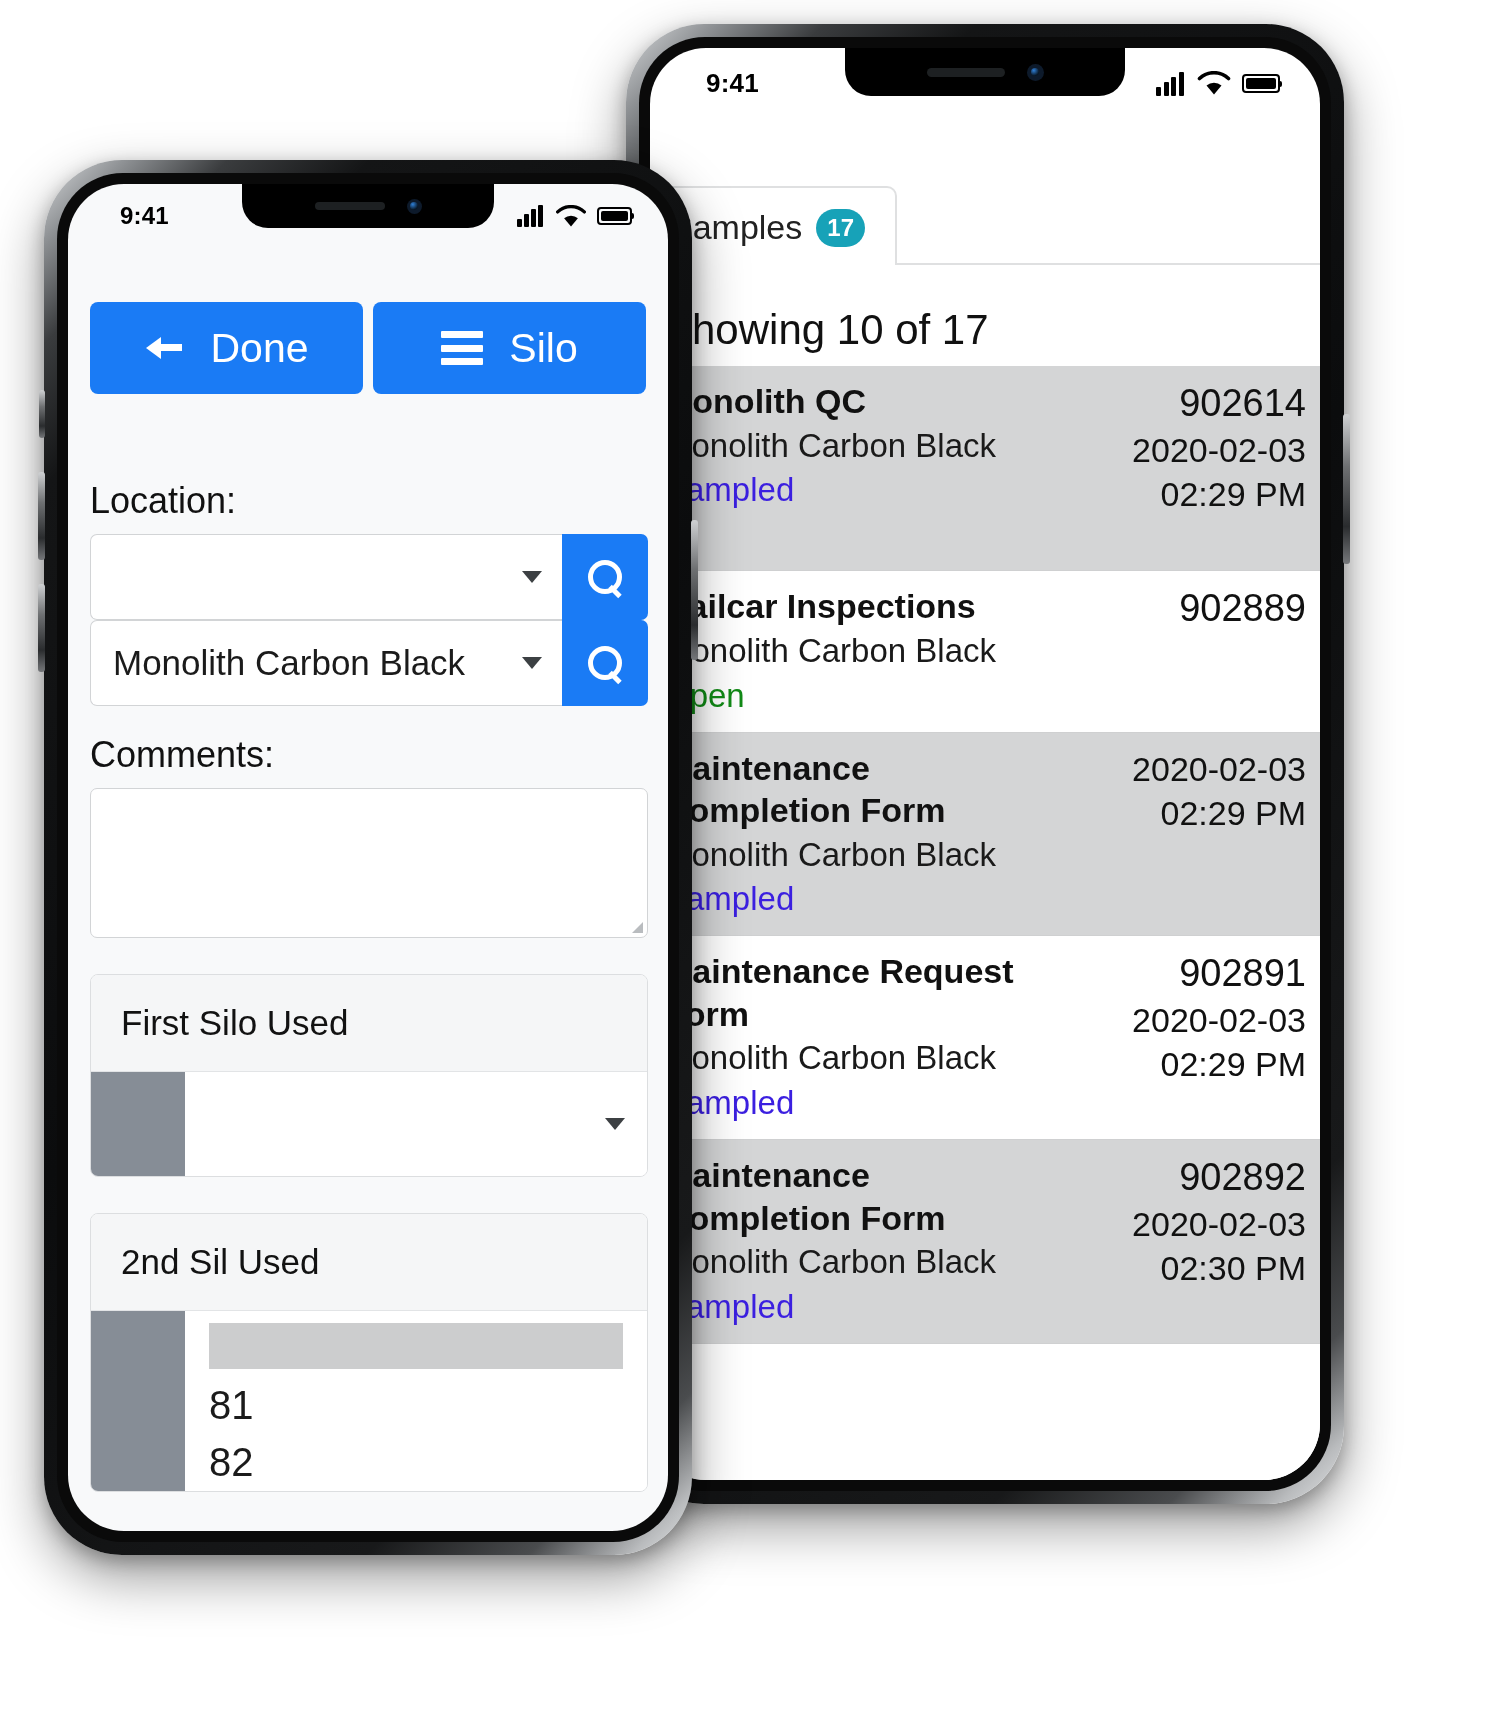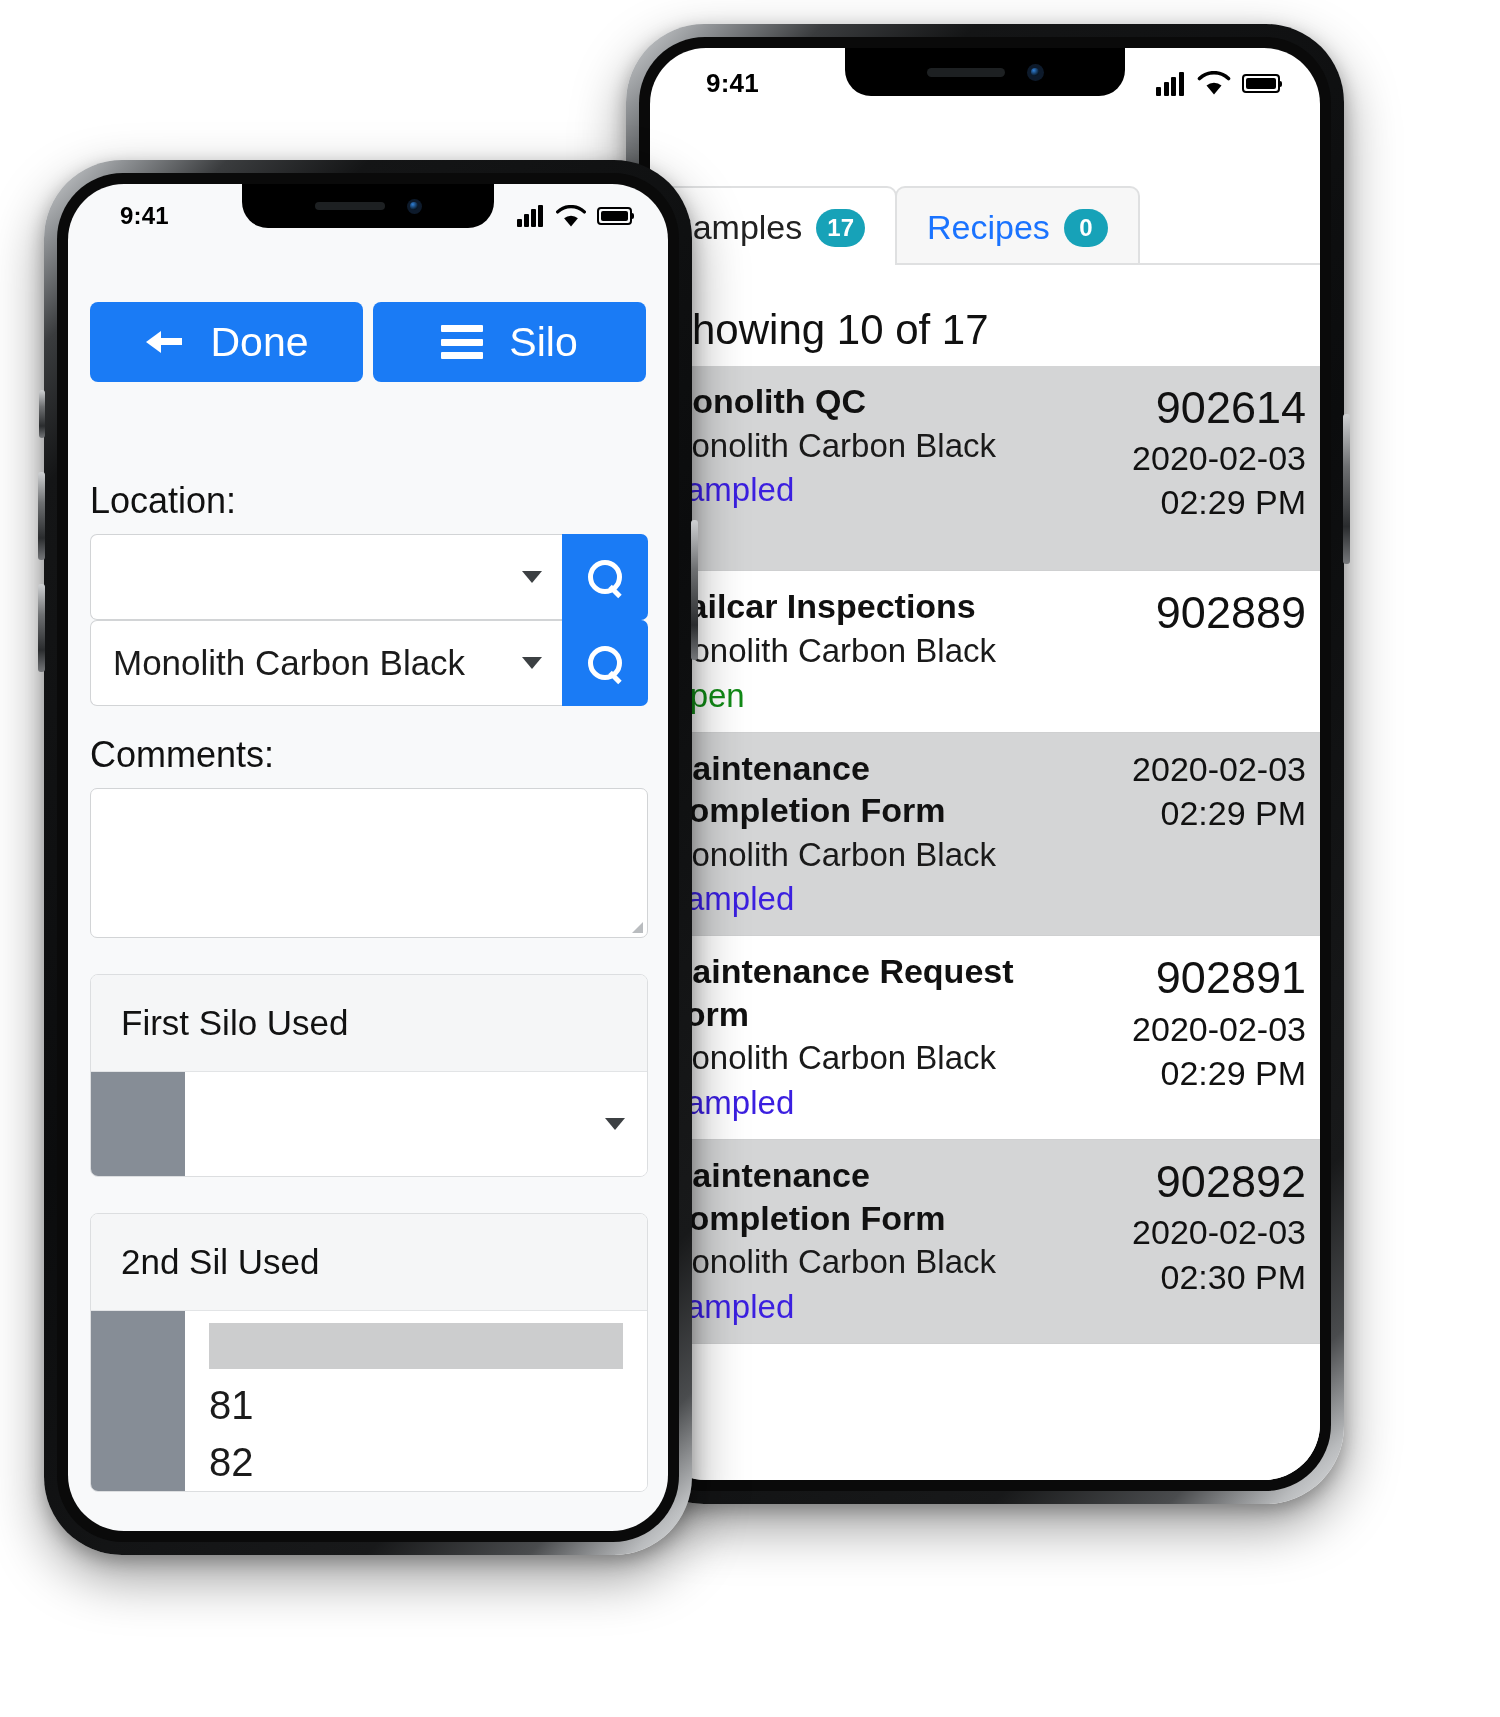--- a/index.html
+++ b/index.html
@@ -121,21 +121,21 @@
   }
   .row.alt { background: #d4d5d6; }
   .row.plain { background: #ffffff; }
   .row-left { width: 58%; }
   .row-right { width: 40%; text-align: right; }
   .r-title { font-size: 34px; font-weight: 700; color: #111; line-height: 1.25; }
   .r-sub   { font-size: 33px; font-weight: 400; color: #1a1a1a; line-height: 1.3; margin-top: 2px; }
   .r-status { font-size: 33px; line-height: 1.3; margin-top: 2px; }
   .r-status.sampled { color: #3b1fe0; }
   .r-status.open { color: #118a16; }
-  .r-id { font-size: 45px; color: #111; line-height: 1.25; }
+  .r-id { font-size: 38px; color: #111; line-height: 1.25; }
   .r-date { font-size: 34px; color: #111; line-height: 1.3; }
   .broken-img { margin-top: 18px; width: 30px; height: 26px; position: relative; }
   .broken-img .b1 { position:absolute; left:6px; top:0; width:20px; height:4px; background:#c23b22; transform: rotate(-12deg); }
   .broken-img .b2 { position:absolute; left:0px; top:5px; width:10px; height:14px; background:#e8e8e8; border:1px solid #9aa0a6; }
   .broken-img .b3 { position:absolute; left:4px; top:10px; width:12px; height:12px; border-radius:50%; background:#23b140; }
   .broken-img .b4 { position:absolute; left:13px; top:13px; width:15px; height:6px; background:#c8873e; transform: rotate(28deg); }
 
   
   #phone-left { left: 44px; top: 160px; width: 648px; height: 1395px; z-index: 5; }
   #phone-left .notch { width: 252px; height: 44px; }
@@ -145,21 +145,21 @@
   #phone-left .bars i { width: 4.5px; margin-right: 2.5px; }
   #phone-left .batt { width: 35px; height: 18px; margin-left: 10px; }
   #phone-left .screen { background: #f8f9fa; }
 
   .topbar {
     position: absolute; top: 118px; left: 22px; right: 22px;
     display: flex; gap: 10px;
   }
   .tbtn {
     flex: 1; background: #1a7bf5; color: #fff;
-    border-radius: 8px; height: 80px;
+    border-radius: 8px; height: 92px;
     display: flex; align-items: center; justify-content: center; gap: 26px;
     font-size: 41px; font-weight: 400;
     cursor: pointer;
   }
   .ico-back { width: 40px; height: 40px; position: relative; }
   .ico-back::before {
     content:""; position:absolute; left:2px; top:9px;
     border-top: 11px solid transparent; border-bottom: 11px solid transparent;
     border-right: 15px solid #fff;
   }
@@ -247,24 +247,20 @@
               <path d="M2.5 7.5 a21 21 0 0 1 29 0" stroke="#000" stroke-width="3.6" fill="none" stroke-linecap="round"></path>
             </svg>
             <div class="batt"></div>
           </div>
         </div>
 
         <div class="tabs">
           <div class="tab active tab-first">
             <span>Samples</span>
             <span class="badge">17</span>
-          </div>
-          <div class="tab inactive">
-            <span>Recipes</span>
-            <span class="badge">0</span>
           </div>
         </div>
 
         <div class="showing">Showing 10 of 17</div>
 
         <div class="list">
 
           <div class="row alt">
             <div class="row-left">
               <div class="r-title">Monolith QC</div>

